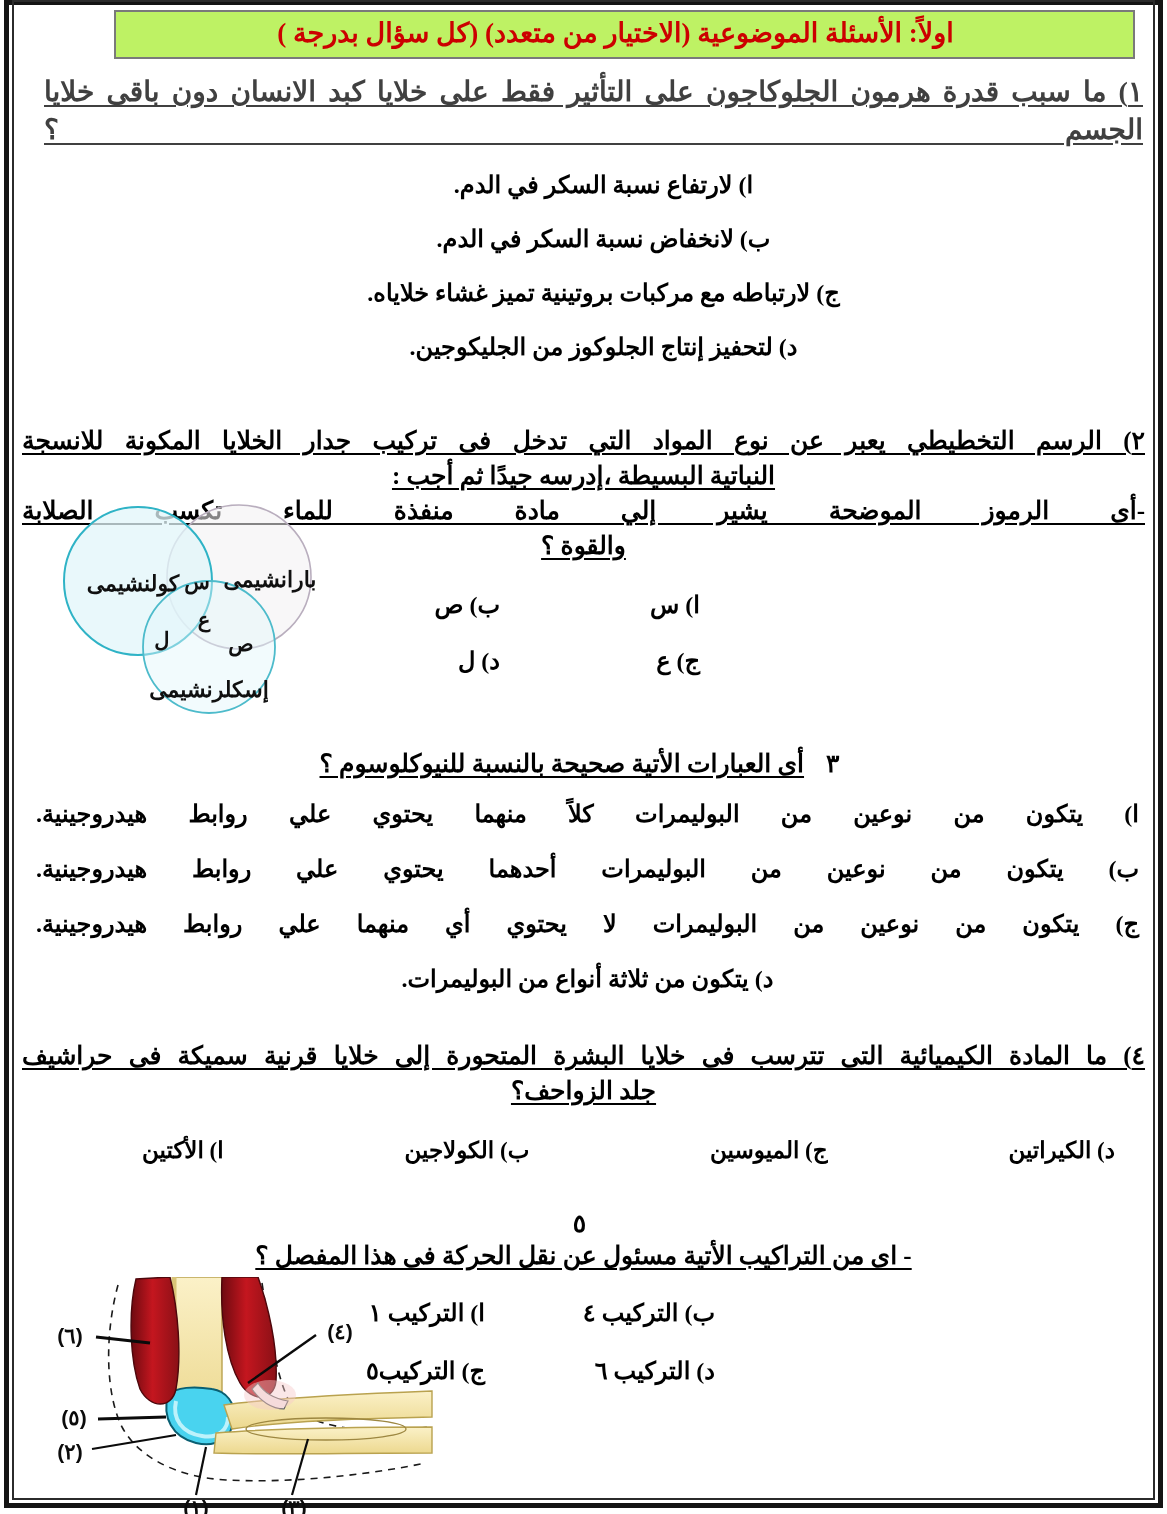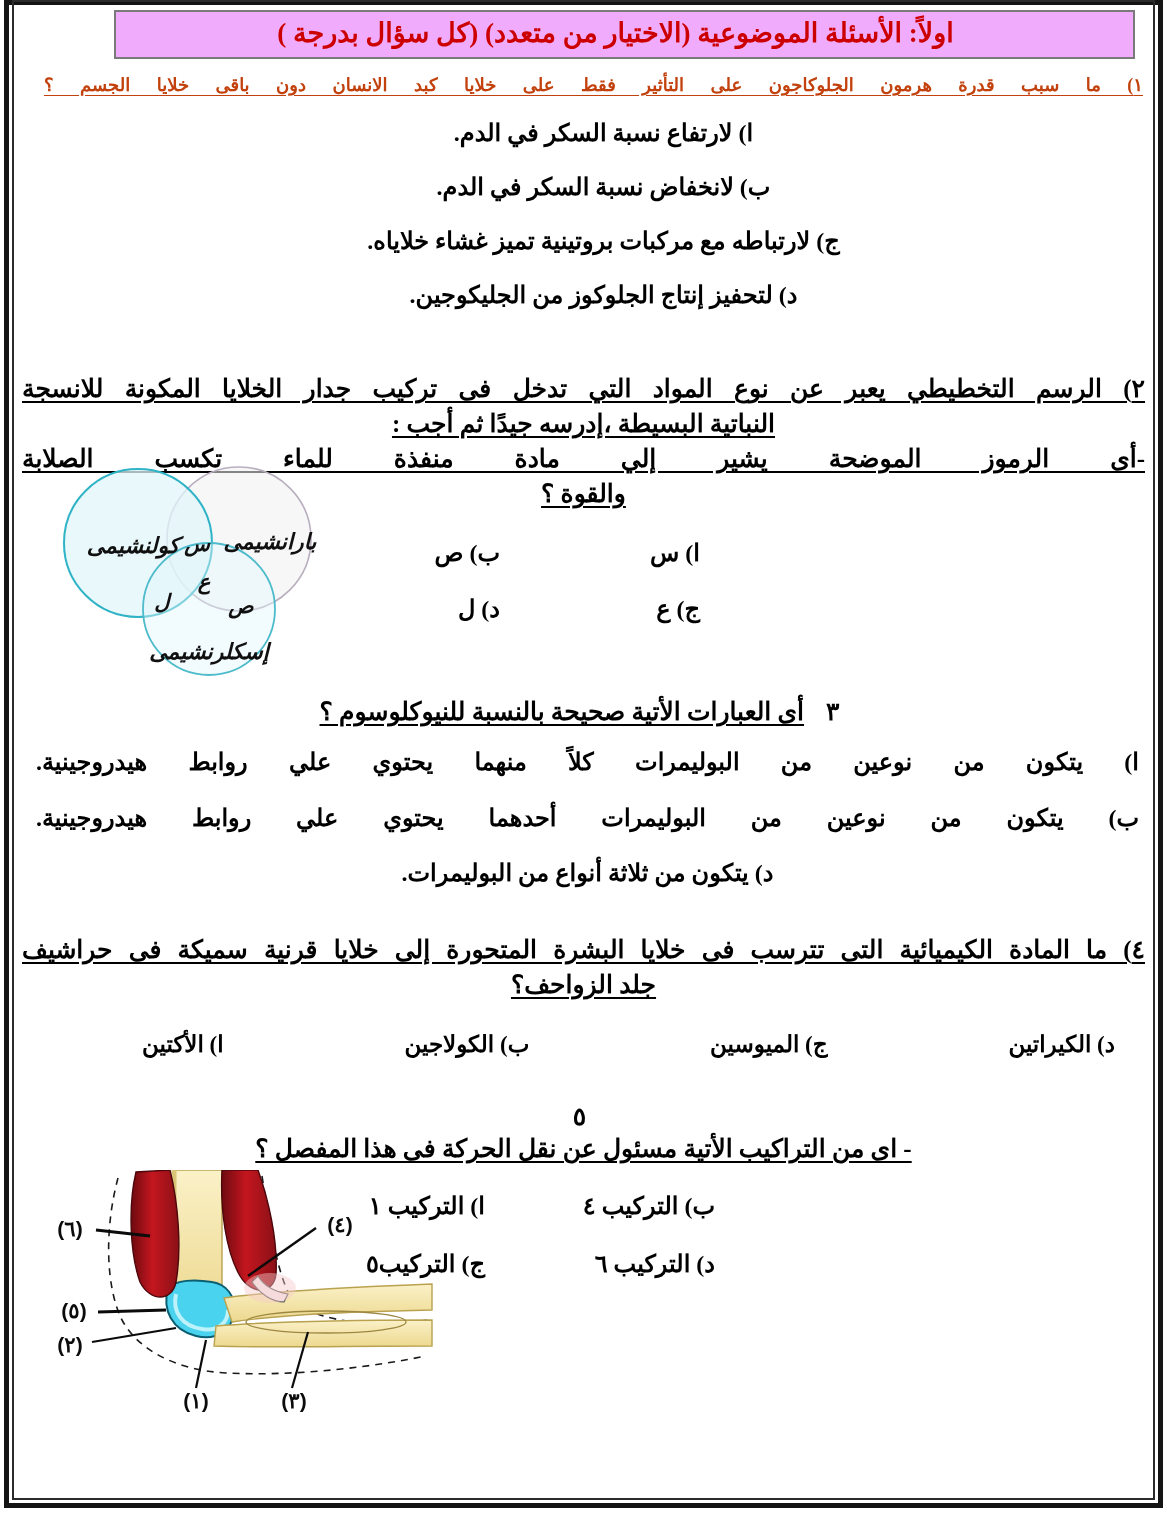--- a/index.html
+++ b/index.html
@@ -49,44 +49,44 @@
     box-sizing: border-box;
     direction: rtl;
   }
 
   
   .title-box {
     margin: 6px 10px 0 92px;
     border: 2px solid #7a7a7a;
     padding: 6px 28px 8px 10px;
     text-align: center;
-    background: #f0abfc;
+    background: #bef264;
   }
   .title-text {
     color: #cc0000;
     font-weight: bold;
     font-size: 27px;
     line-height: 1.15;
     letter-spacing: 0px;
     white-space: nowrap;
   }
 
   
   .q {
     margin-top: 14px;
   }
   .q-stem {
     font-weight: bold;
-    font-size: 18px;
+    font-size: 28px;
     line-height: 1.35;
     text-align: justify;
     text-align-last: justify;
     text-decoration: underline;
     text-underline-offset: 4px;
-    color: #c2410c;
+    color: #404040;
     padding: 0 2px;
     margin-left: 20px;
   }
 
   .q-stem-2 {
     font-weight: bold;
     font-size: 25px;
     line-height: 1.4;
     text-decoration: underline;
     text-underline-offset: 4px;
@@ -167,24 +167,23 @@
 
   
   .q2-row {
     position: relative;
     min-height: 232px;
   }
   .venn {
     position: absolute;
     right: auto;
     left: 4px;
-    top: 20px;
+    top: 6px;
     width: 340px;
     height: 222px;
-    font-style: italic;
   }
   .venn svg { display: block; }
   .venn-label {
     font-family: "Liberation Sans", sans-serif;
     font-weight: bold;
     fill: #101010;
   }
 
   
   .q5-row { position: relative; min-height: 280px; }
@@ -273,20 +272,21 @@
     <div class="spacer-sm"></div>
 
     <div class="q">
       <div class="q3-head">
         <span class="q3-num">٣</span>
         <span class="q3-title">أى العبارات الأتية صحيحة بالنسبة للنيوكلوسوم ؟</span>
       </div>
       <div class="q3-opts">
         <div class="opt-line">ا) يتكون من نوعين من البوليمرات كلاً منهما يحتوي  علي روابط هيدروجينية.</div>
         <div class="opt-line">ب) يتكون من نوعين من البوليمرات أحدهما يحتوي  علي روابط هيدروجينية.</div>
+        <div class="opt-line">ج) يتكون من نوعين من البوليمرات لا يحتوي أي منهما علي روابط هيدروجينية.</div>
         <div class="opt-line last">د)  يتكون من ثلاثة أنواع من البوليمرات.</div>
       </div>
     </div>
 
     <div class="spacer-md"></div>
 
     <div class="q">
       <div class="q-stem-2">٤) ما المادة الكيميائية التى تترسب فى خلايا البشرة المتحورة إلى خلايا قرنية سميكة فى حراشيف</div>
       <div class="q-stem-2" style="text-align:center;text-align-last:center;text-decoration:underline;">جلد الزواحف؟</div>
       <div class="q4-opts">

